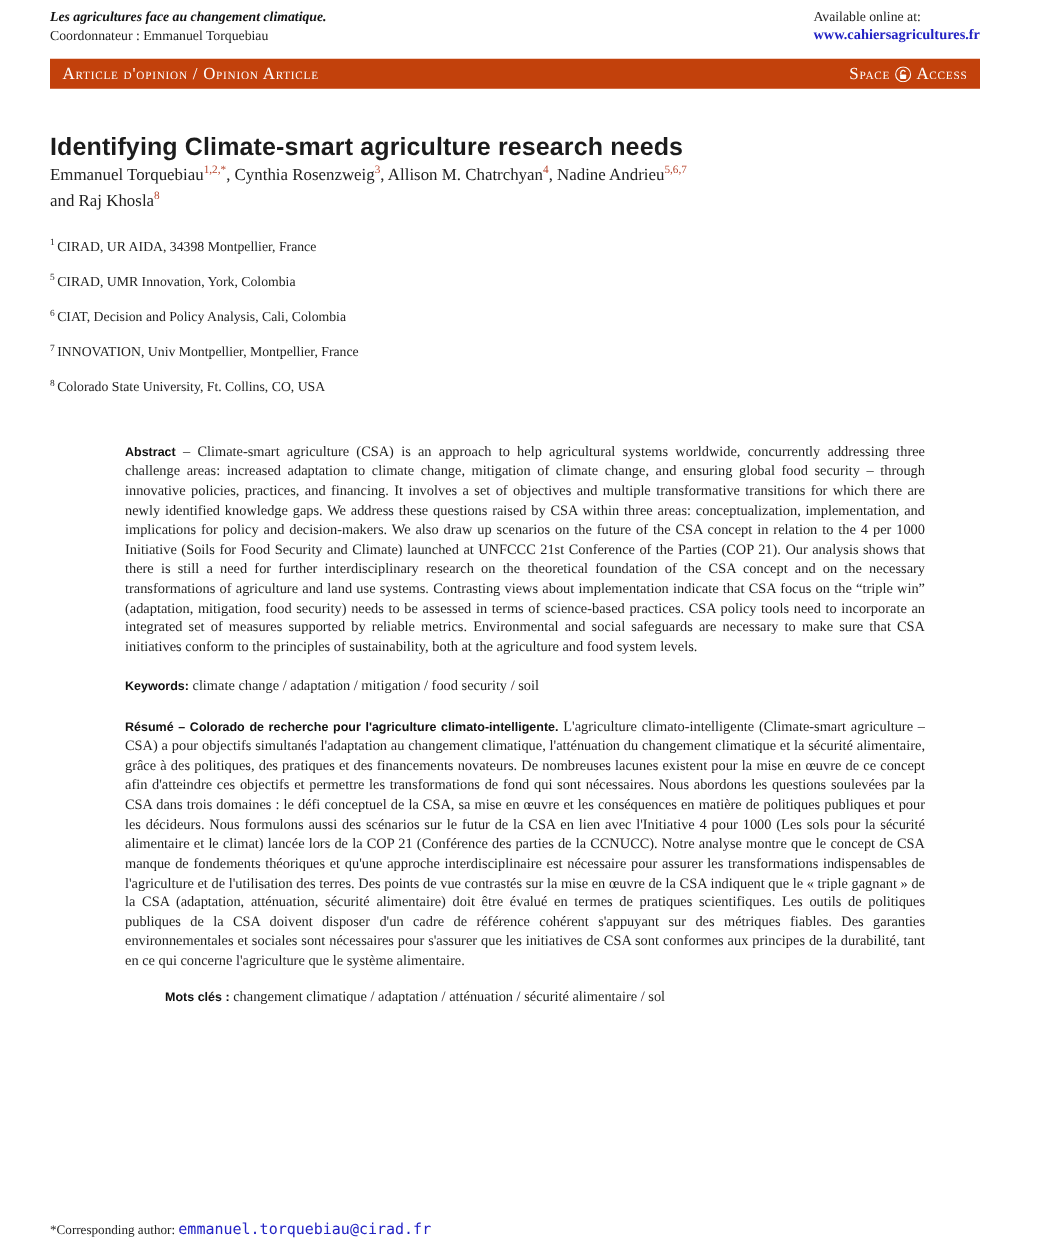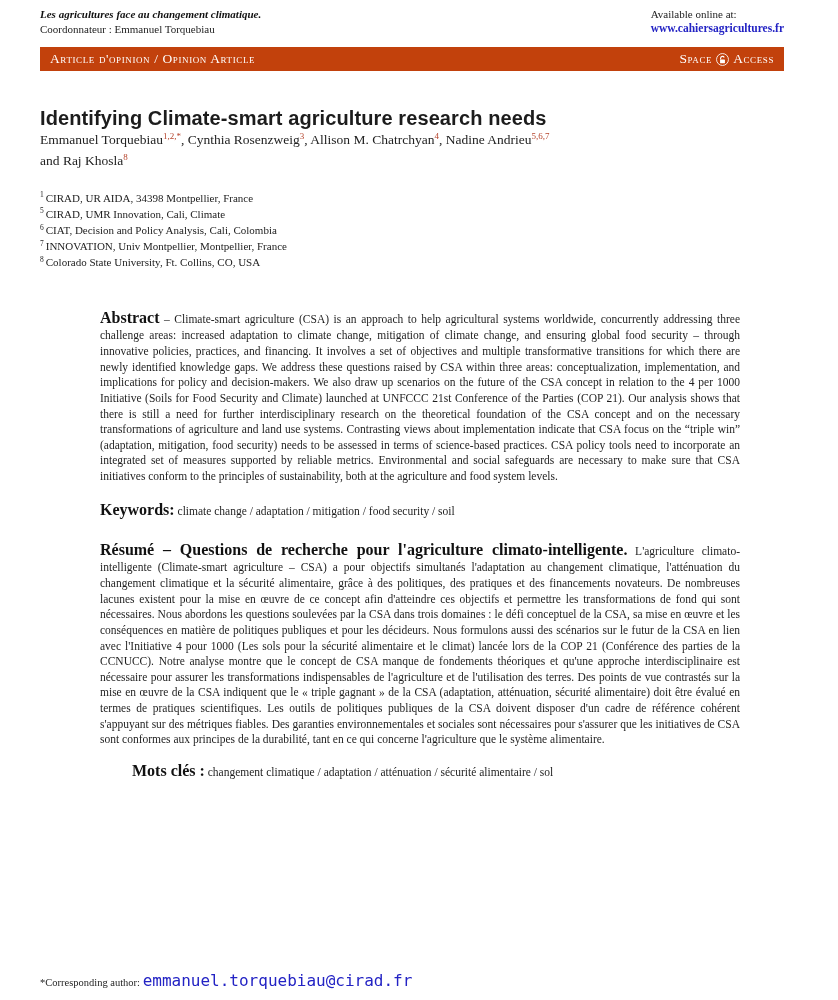--- a/index.html
+++ b/index.html
@@ -49,44 +49,44 @@
     font-family:"Liberation Sans","DejaVu Sans",sans-serif;
     font-size:20px; font-weight:bold; color:#1c1c1c;
     letter-spacing:0.1px;
   }
   .authors {
     font-size:13.5px; line-height:1.55; color:#222;
     max-width:720px;
   }
   .authors sup { color:#b5432b; font-size:9px; line-height:0; }
   .affiliations { margin-top:18px; }
-  .aff { font-size:11px; line-height:1.47; color:#222; }
+  .aff { font-size:11px; line-height:1.47; color:#222;margin-top:12px; }
   .aff sup { font-size:7.5px; line-height:0; margin-right:2px; }
 
   
   .block { margin-top:36px; margin-left:60px; width:640px; }
   .jtext {
     font-size:11.5px; line-height:1.36; text-align:justify; color:#1e1e1e;
   }
   .lbl {
-    font-family:Liberation Serif, serif;
-    font-weight:bold; font-size:16px; color:#111;
+    font-family:Liberation Sans, sans-serif;
+    font-weight:bold; font-size:10px; color:#111;
   }
   .kw { margin-top:16px; font-size:11.5px; color:#1e1e1e; }
   .resume { margin-top:20px; }
   .motscles { margin-top:14px;margin-left:32px; }
 
   
   .footnote {
     position:absolute; left:40px; bottom:10px;
     font-size:10.5px; color:#1e1e1e;
   }
   .footnote .email {
     font-family:"DejaVu Sans Mono","Liberation Mono",monospace;
-    font-size:16px; color:#2323c4; text-decoration:none;margin-top:42px;
+    font-size:12px; color:#2323c4; text-decoration:none;margin-top:42px;
   }
 </style>
 </head>
 <body>
 
 <div class="page">
 
   <div class="masthead">
     <div class="mast-left">
       <div class="series">Les agricultures face au changement climatique.</div>
@@ -118,37 +118,37 @@
     <span><span>Cynthia Rosenzweig</span><sup>3</sup><span>,</span></span>
     <span><span>Allison M. Chatrchyan</span><sup>4</sup><span>,</span></span>
     <span><span>Nadine Andrieu</span><sup>5,6,7</sup><span></span></span>
     <br>
     <span>and</span>
     <span><span>Raj Khosla</span><sup>8</sup></span>
   </div>
 
   <div class="affiliations">
     <div class="aff"><sup>1</sup><span>CIRAD, UR AIDA, 34398 Montpellier, France</span></div>
-    <div class="aff"><sup>5</sup><span>CIRAD, UMR Innovation, Cali, Climate</span></div>
+    <div class="aff"><sup>5</sup><span>CIRAD, UMR Innovation, York, Colombia</span></div>
     <div class="aff"><sup>6</sup><span>CIAT, Decision and Policy Analysis, Cali, Colombia</span></div>
     <div class="aff"><sup>7</sup><span>INNOVATION, Univ Montpellier, Montpellier, France</span></div>
     <div class="aff"><sup>8</sup><span>Colorado State University, Ft. Collins, CO, USA</span></div>
   </div>
 
   <div class="block">
     <p class="jtext">
       <b class="lbl">Abstract</b>
       <span>– Climate-smart agriculture (CSA) is an approach to help agricultural systems worldwide, concurrently addressing three challenge areas: increased adaptation to climate change, mitigation of climate change, and ensuring global food security – through innovative policies, practices, and financing. It involves a set of objectives and multiple transformative transitions for which there are newly identified knowledge gaps. We address these questions raised by CSA within three areas: conceptualization, implementation, and implications for policy and decision-makers. We also draw up scenarios on the future of the CSA concept in relation to the 4 per 1000 Initiative (Soils for Food Security and Climate) launched at UNFCCC 21st Conference of the Parties (COP 21). Our analysis shows that there is still a need for further interdisciplinary research on the theoretical foundation of the CSA concept and on the necessary transformations of agriculture and land use systems. Contrasting views about implementation indicate that CSA focus on the “triple win” (adaptation, mitigation, food security) needs to be assessed in terms of science-based practices. CSA policy tools need to incorporate an integrated set of measures supported by reliable metrics. Environmental and social safeguards are necessary to make sure that CSA initiatives conform to the principles of sustainability, both at the agriculture and food system levels.</span>
     </p>
     <p class="kw">
       <b class="lbl">Keywords:</b>
       <span>climate change / adaptation / mitigation / food security / soil</span>
     </p>
     <p class="jtext resume">
-      <b class="lbl">Résumé – Questions de recherche pour l'agriculture climato-intelligente.</b>
+      <b class="lbl">Résumé – Colorado de recherche pour l'agriculture climato-intelligente.</b>
       <span>L'agriculture climato-intelligente (Climate-smart agriculture – CSA) a pour objectifs simultanés l'adaptation au changement climatique, l'atténuation du changement climatique et la sécurité alimentaire, grâce à des politiques, des pratiques et des financements novateurs. De nombreuses lacunes existent pour la mise en œuvre de ce concept afin d'atteindre ces objectifs et permettre les transformations de fond qui sont nécessaires. Nous abordons les questions soulevées par la CSA dans trois domaines : le défi conceptuel de la CSA, sa mise en œuvre et les conséquences en matière de politiques publiques et pour les décideurs. Nous formulons aussi des scénarios sur le futur de la CSA en lien avec l'Initiative 4 pour 1000 (Les sols pour la sécurité alimentaire et le climat) lancée lors de la COP 21 (Conférence des parties de la CCNUCC). Notre analyse montre que le concept de CSA manque de fondements théoriques et qu'une approche interdisciplinaire est nécessaire pour assurer les transformations indispensables de l'agriculture et de l'utilisation des terres. Des points de vue contrastés sur la mise en œuvre de la CSA indiquent que le « triple gagnant » de la CSA (adaptation, atténuation, sécurité alimentaire) doit être évalué en termes de pratiques scientifiques. Les outils de politiques publiques de la CSA doivent disposer d'un cadre de référence cohérent s'appuyant sur des métriques fiables. Des garanties environnementales et sociales sont nécessaires pour s'assurer que les initiatives de CSA sont conformes aux principes de la durabilité, tant en ce qui concerne l'agriculture que le système alimentaire.</span>
     </p>
     <p class="kw motscles">
       <b class="lbl">Mots clés :</b>
       <span>changement climatique / adaptation / atténuation / sécurité alimentaire / sol</span>
     </p>
   </div>
 
   <div class="footnote">
     <span>*Corresponding author: </span><a href="#" class="email">emmanuel.torquebiau@cirad.fr</a>

